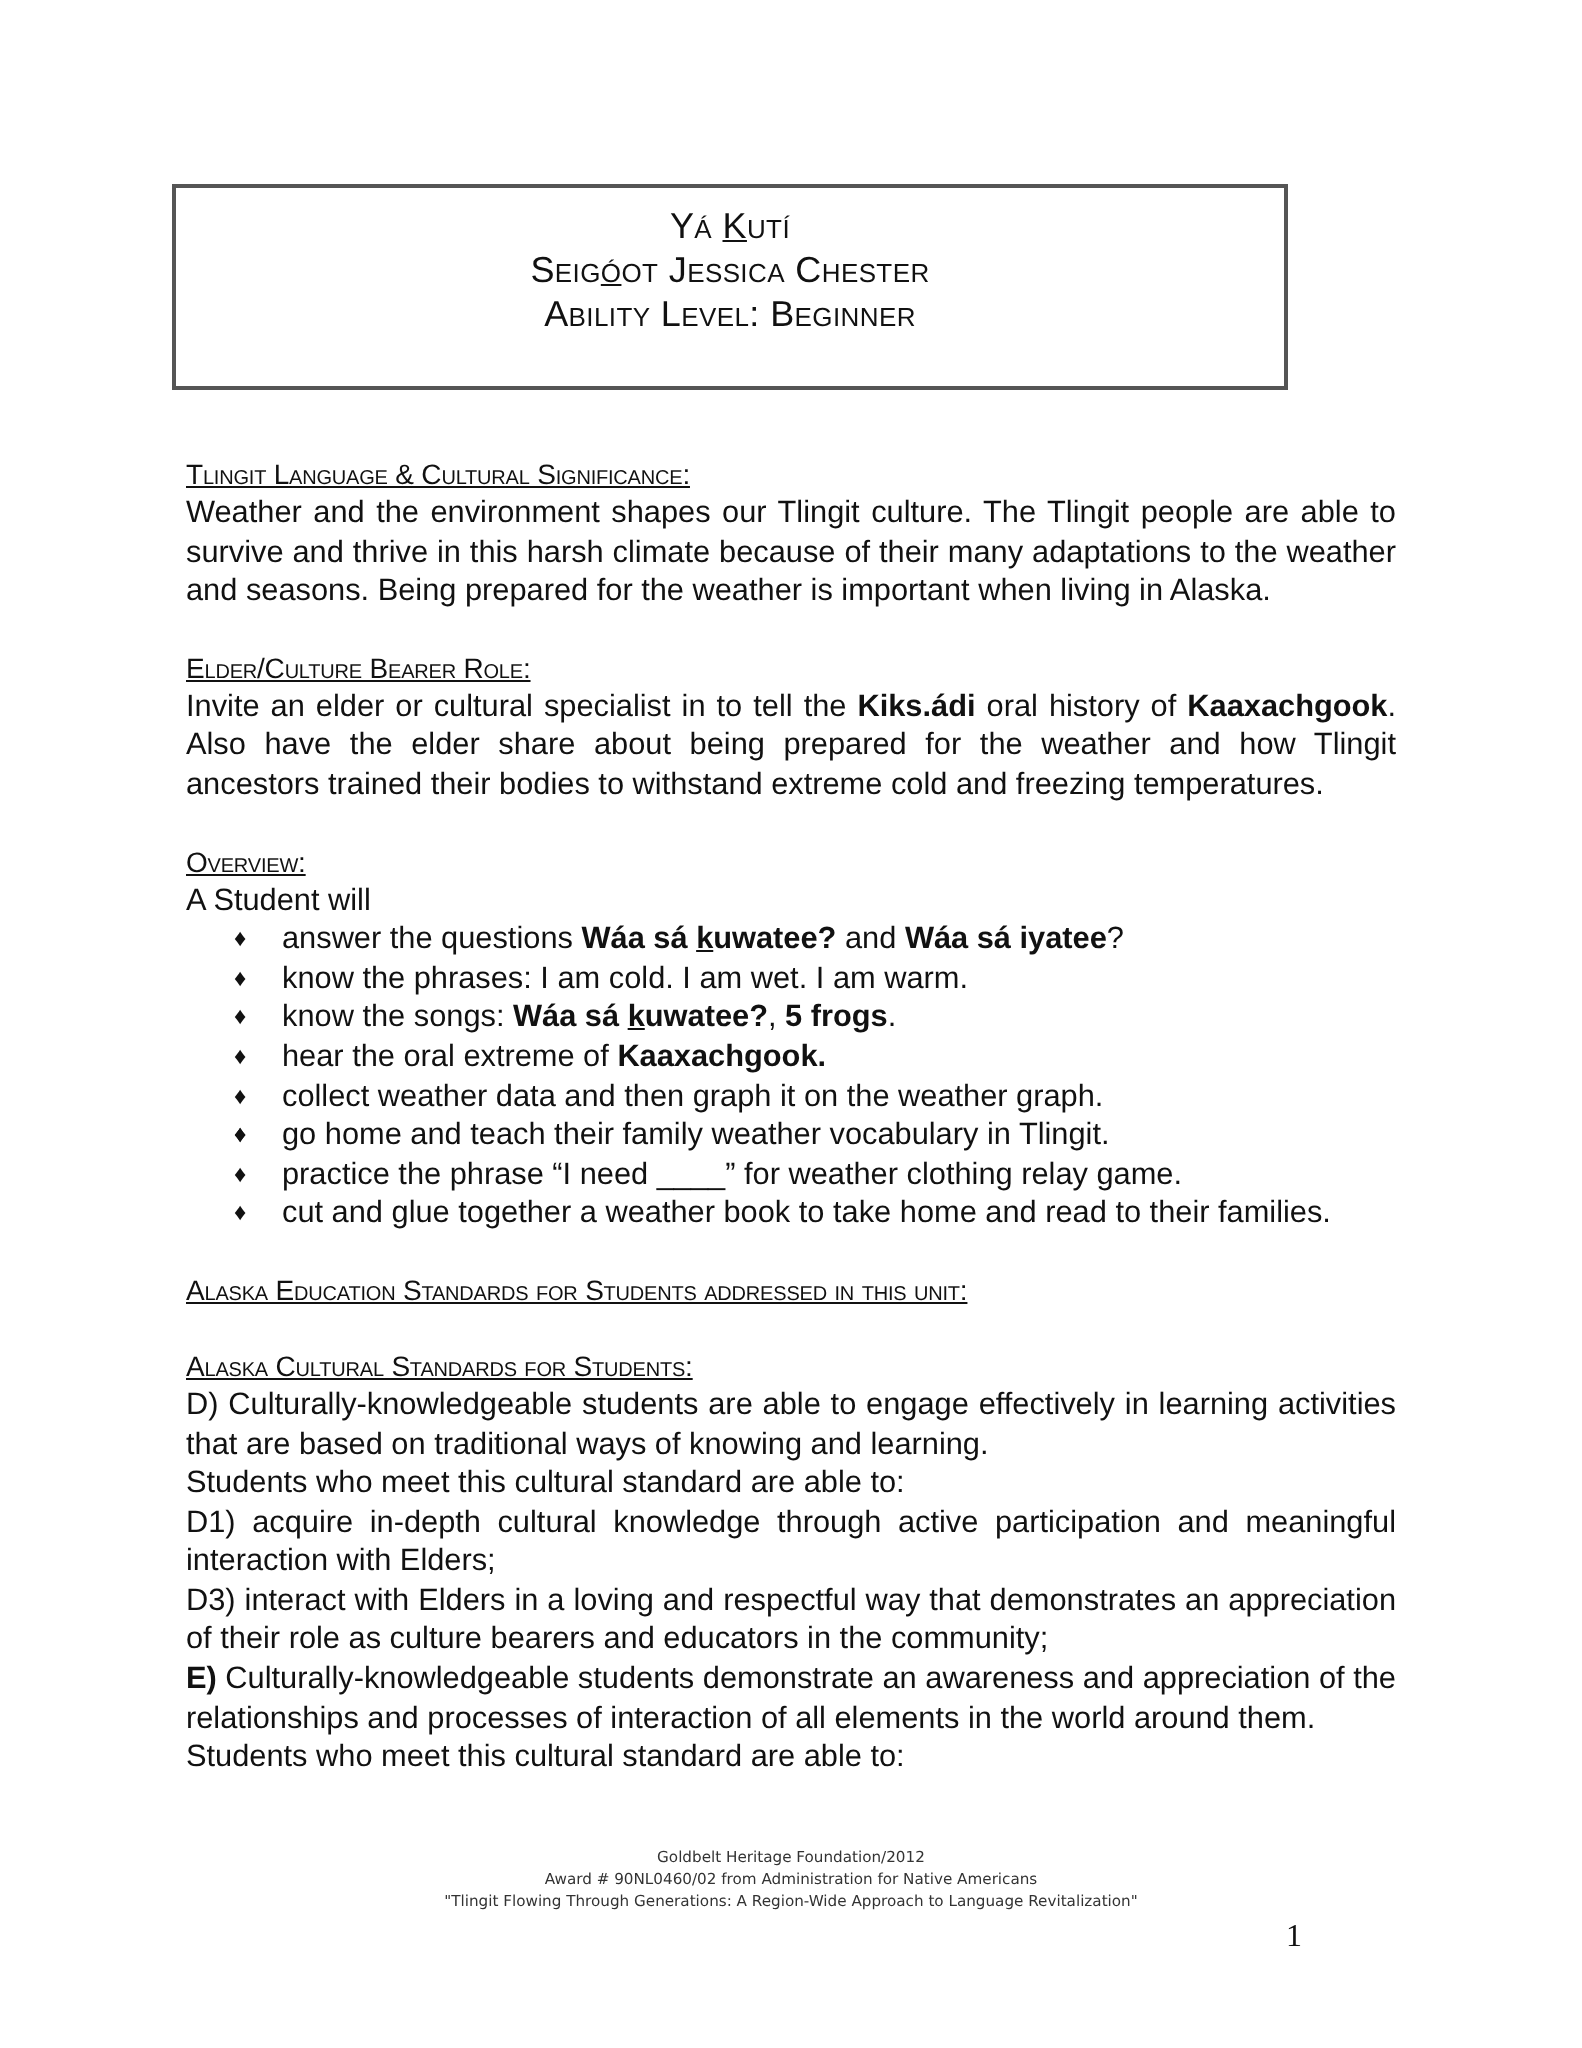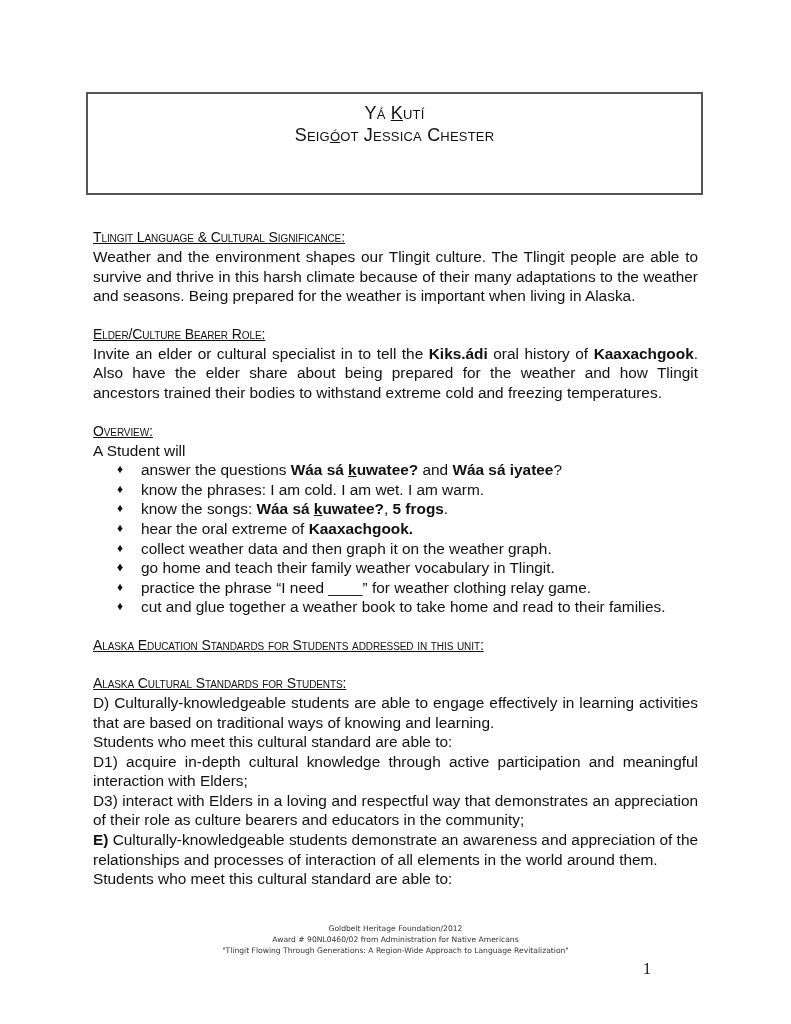--- a/index.html
+++ b/index.html
@@ -1,18 +1,18 @@
 <!DOCTYPE html>
 <html><head>
   <meta charset="utf-8">
   <style>
     html, body { margin: 0; padding: 0; background: #ffffff; }
     body { width: 791px; height: 1024px; position: relative; overflow: hidden;
            font-family: "Liberation Sans", sans-serif; color: #111; }
-    .title-box { position: absolute; left: 86px; top: 92px; width: 617px; height: 103px;
+    .title-box { position: absolute; left: 86px; top: 92px; width: 558px; height: 103px;
                  border: 2px solid #555; box-sizing: border-box; text-align: center; }
     .title-line { font-size: 18px; line-height: 22px; font-variant: small-caps; font-weight: normal;
                   letter-spacing: 0.2px; }
     .title-line:first-child { margin-top: 8px; }
     .u { text-decoration: underline; }
     .content { position: absolute; left: 93px; top: 228px; width: 605px; font-size: 15.4px; line-height: 19.6px; }
     .heading { font-variant: small-caps; text-decoration: underline; font-size: 14px; line-height: 19px; letter-spacing: -0.1px; }
     .para { text-align: justify; margin: 0; }
     .gap { height: 19px; }
     ul.bullets { list-style: none; margin: 0; padding: 0 0 0 24px; }
@@ -22,20 +22,21 @@
     .footer { position: absolute; left: 0; width: 791px; top: 923px; text-align: center;
               font-family: "DejaVu Sans", sans-serif; font-size: 7.6px; line-height: 11px; color: #333; }
     .page-num { position: absolute; left: 643px; top: 960px; font-family: "Liberation Serif", serif; font-size: 16px; }
   </style>
 </head>
 <body>
 
 <div class="title-box">
   <div class="title-line"><span>Yá </span><span class="u">K</span><span>utí</span></div>
   <div class="title-line"><span>Seig</span><span class="u">ó</span><span>ot Jessica Chester</span></div>
+  <div class="title-line">Ability Level: Beginner</div>
 </div>
 
 <div class="content">
   <div class="heading">Tlingit Language &amp; Cultural Significance:</div>
   <p class="para">Weather and the environment shapes our Tlingit culture.  The Tlingit people are able to survive and thrive in this harsh climate because of their many adaptations to the weather and seasons. Being prepared for the weather is important when living in Alaska.</p>
   <div class="gap"></div>
 
   <div class="heading">Elder/Culture Bearer Role:</div>
   <p class="para"><span>Invite an elder or cultural specialist in to tell the </span><b>Kiks.ádi</b><span> oral history of </span><b>Kaaxachgook</b><span>. Also have the elder share about being prepared for the weather and how Tlingit ancestors trained their bodies to withstand extreme cold and freezing temperatures.</span></p>
   <div class="gap"></div>

